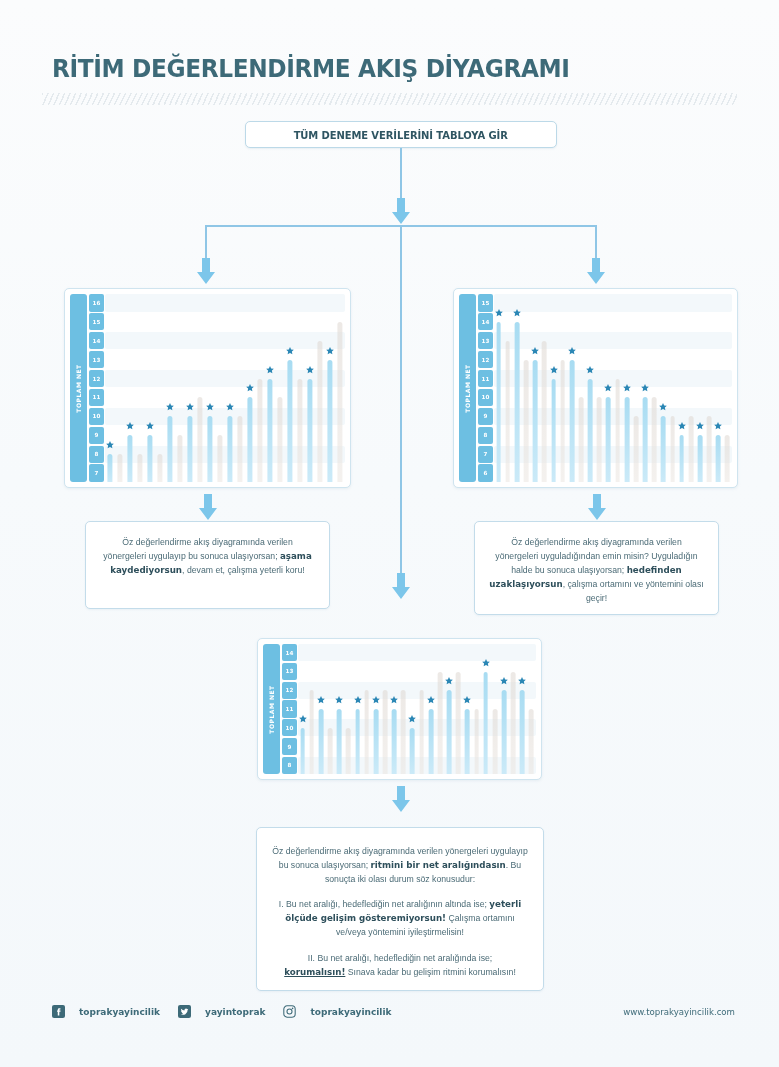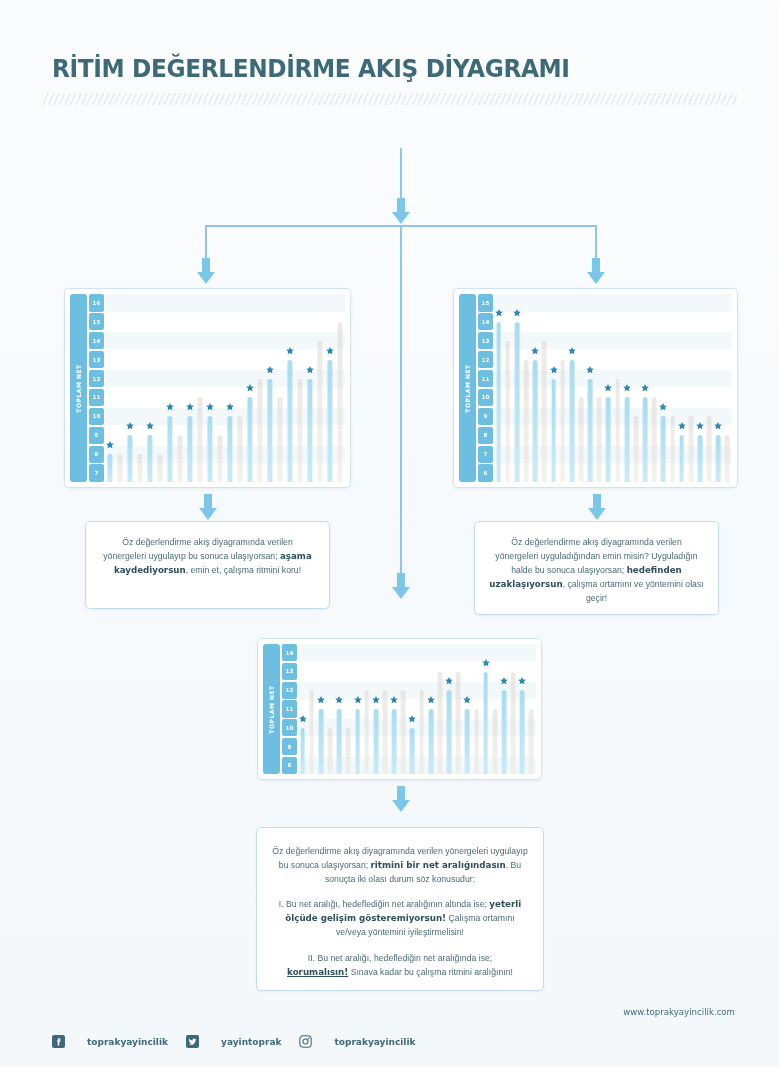--- a/index.html
+++ b/index.html
@@ -146,21 +146,21 @@
   .bar.blue{ background:linear-gradient(180deg,#a8dcf2 0%, #cbeaf8 100%); }
   .bar.grey{ background:linear-gradient(180deg,#ded7d1 0%, #ebe6e1 100%); opacity:.55;}
   .star{
     position:absolute; left:50%; transform:translate(-50%,-52%);
     width:9px; height:9px;
   }
   .star svg{ display:block; width:100%; height:100%; }
 
   
   .footer{ position:absolute; left:52px; top:1005px; display:flex; align-items:center; gap:18px;}
-  .social{ display:flex; align-items:center; gap:22px;margin-top:30px; }
+  .social{ display:flex; align-items:center; gap:14px; }
   .social .glyph{
     width:13px;height:13px; display:flex;align-items:center;justify-content:center;
   }
   .social .glyph svg{ width:13px; height:13px; display:block;}
   .social .name{
     font-family:"DejaVu Sans", sans-serif;
     font-weight:bold; font-size:9px; color:#3d6a78;
   }
   .site{
     position:absolute; right:44px; top:1007px;
@@ -169,20 +169,23 @@
   }
 </style>
 </head>
 <body>
 
 <div class="page">
 
   <div class="title">RİTİM DEĞERLENDİRME AKIŞ DİYAGRAMI</div>
   <div class="hatch"></div>
 
+  <div class="topbox">
+    <span>TÜM DENEME VERİLERİNİ TABLOYA GİR</span>
+  </div>
 
   <div class="conn v" style="left:400px; top:148px; height:56px;"></div>
   <div class="arrow" style="left:392px; top:198px;">
     <svg viewBox="0 0 18 26">
         <path d="M5 0 H13 V14 H18 L9 26 L0 14 H5 Z" fill="#7cc6ea"></path>
       </svg>
   </div>
   <div class="conn h" style="left:205px; top:225px; width:391px;"></div>
   <div class="conn v" style="left:205px; top:225px; height:36px;"></div>
   <div class="conn v" style="left:595px; top:225px; height:36px;"></div>
@@ -731,21 +734,21 @@
             <div class="bar grey" style="height: 50%;"></div>
           </div>
         </div>
     </div>
   </div>
 
   <div class="txtbox" id="box-left">
     <p>
       <span>Öz değerlendirme akış diyagramında verilen</span>
       <span>yönergeleri uygulayıp bu sonuca ulaşıyorsan;</span>
-      <b>aşama kaydediyorsun</b><span>, emin et, çalışma ritmini</span>
+      <b>aşama kaydediyorsun</b><span>, devam et, çalışma yeterli</span>
       <span>koru!</span>
     </p>
   </div>
 
   <div class="txtbox" id="box-right">
     <p>
       <span>Öz değerlendirme akış diyagramında verilen</span>
       <span>yönergeleri uyguladığından emin misin? Uyguladığın</span>
       <span>halde bu sonuca ulaşıyorsan; </span>
       <b>hedefinden</b>
@@ -756,21 +759,21 @@
 
   <div class="txtbox" id="box-bottom">
     <p>
       <span>Öz değerlendirme akış diyagramında verilen yönergeleri uygulayıp bu sonuca ulaşıyorsan; </span><b>ritmini bir net aralığındasın</b><span>. Bu sonuçta iki olası durum söz konusudur:</span>
     </p>
     <p>
       <span>I. Bu net aralığı, hedeflediğin net aralığının altında ise; </span><b>yeterli ölçüde gelişim gösteremiyorsun!</b><span> Çalışma ortamını ve/veya yöntemini iyileştirmelisin!</span>
     </p>
     <p>
       <span>II. Bu net aralığı, hedeflediğin net aralığında ise;</span><br>
-      <b><u>korumalısın!</u></b><span> Sınava kadar bu çalışma ritmini aralığının!</span>
+      <b><u>korumalısın!</u></b><span> Sınava kadar bu gelişim ritmini korumalısın!</span>
     </p>
   </div>
 
   <div class="footer">
     <div class="social">
       <span class="glyph">
         <svg viewBox="0 0 16 16">
             <rect width="16" height="16" rx="2.5" fill="#3d6a78"></rect>
             <path d="M10.4 8.4H9v4.6H7.1V8.4H6.2V6.9h.9V5.8c0-1.2.5-1.9 1.9-1.9h1.4v1.6H9.6c-.4 0-.5.2-.5.5v.9h1.5l-.2 1.5z" fill="#fff"></path>
           </svg>

